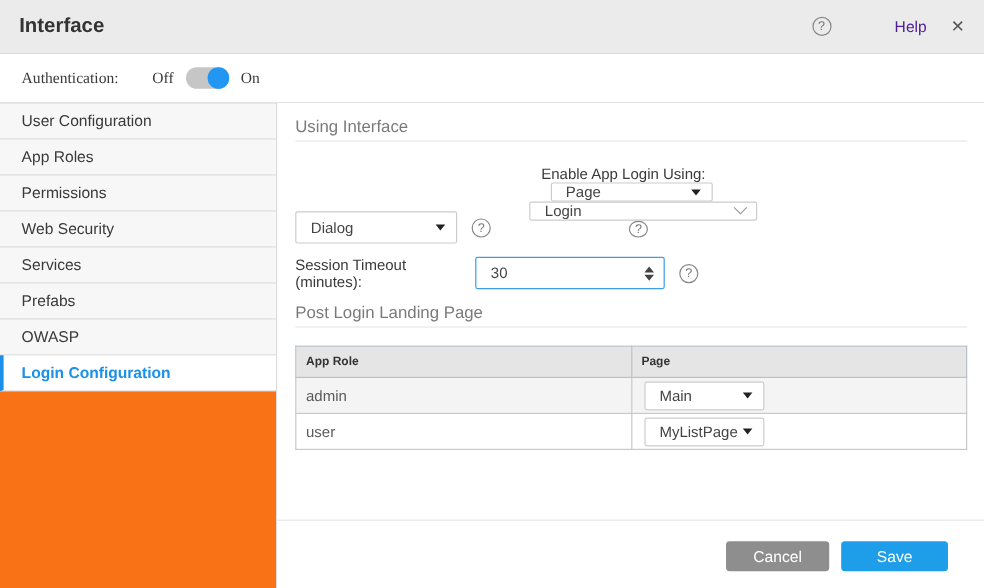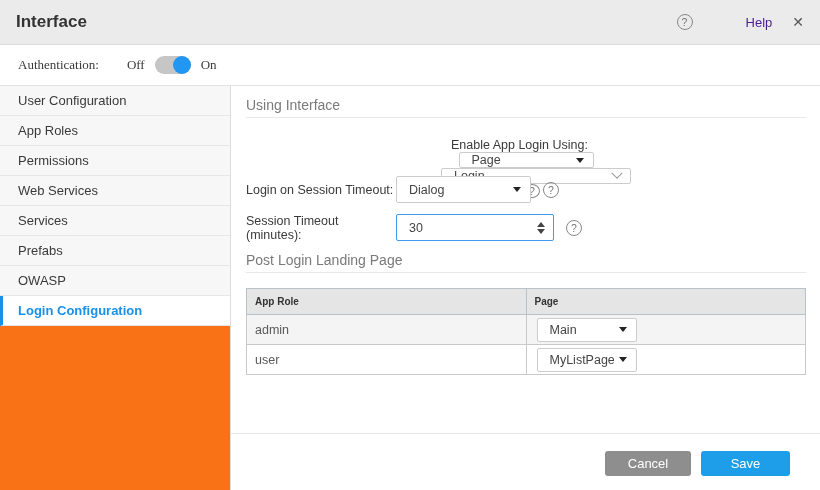--- a/index.html
+++ b/index.html
@@ -110,21 +110,21 @@
     </div>
     <span>On</span>
   </div>
 
   <div class="body">
 
     <div class="sidebar">
       <div class="side-item">User Configuration</div>
       <div class="side-item">App Roles</div>
       <div class="side-item">Permissions</div>
-      <div class="side-item">Web Services</div>
+      <div class="side-item">Web Security</div>
       <div class="side-item">Services</div>
       <div class="side-item">Prefabs</div>
       <div class="side-item">OWASP</div>
       <div class="side-item selected">Login Configuration</div>
     </div>
 
     <div class="main">
 
       <div class="section-title">Using Interface</div>
       <hr class="section-rule">
@@ -136,21 +136,20 @@
           <span class="caret-down"></span>
         </div>
         <div class="select wide">
           <span>Login</span>
           <span class="chevron-down"></span>
         </div>
         <span class="help-icon row-help">?</span>
       </div>
 
       <div class="form-row">
-        <span class="form-label">Login on Session Timeout:</span>
         <div class="select">
           <span>Dialog</span>
           <span class="caret-down"></span>
         </div>
         <span class="help-icon row-help">?</span>
       </div>
 
       <div class="form-row">
         <span class="form-label">Session Timeout (minutes):</span>
         <div class="num-input">

